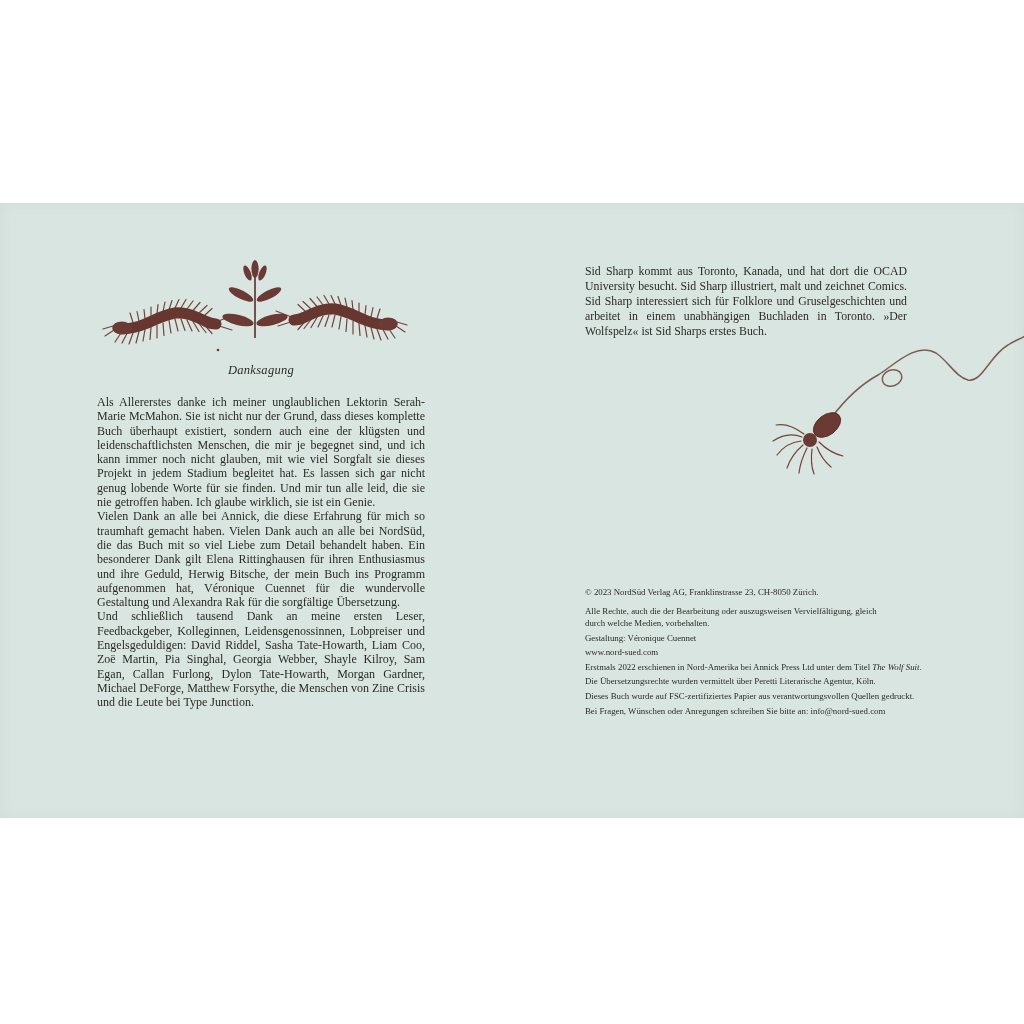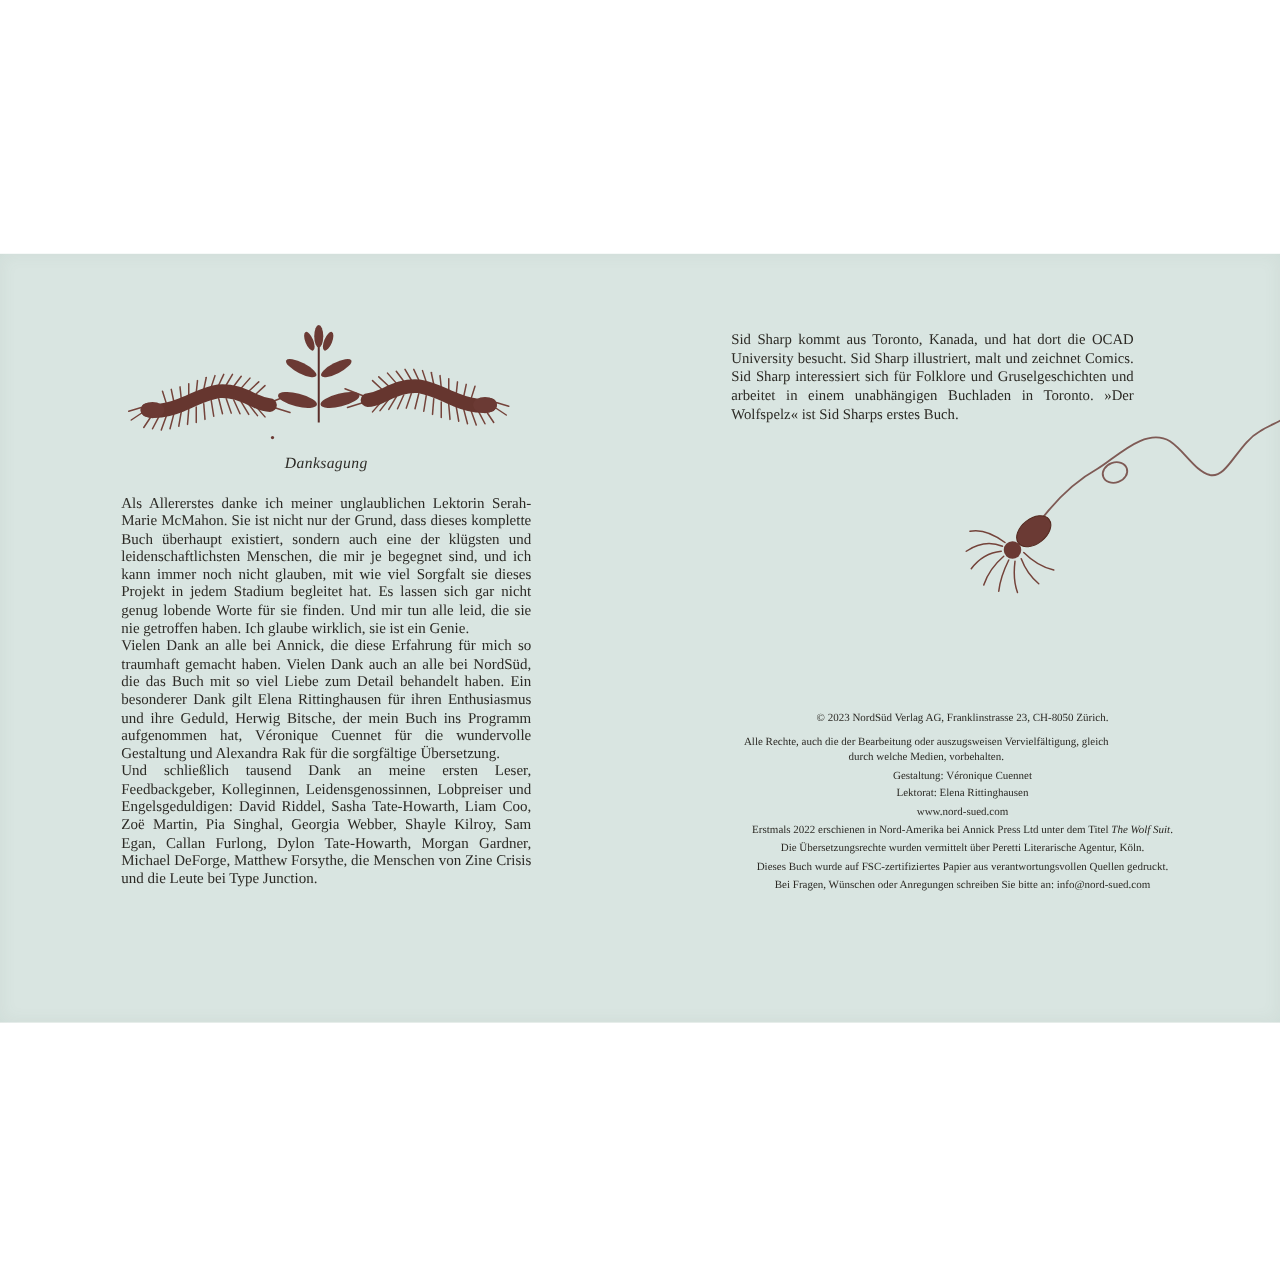--- a/index.html
+++ b/index.html
@@ -62,25 +62,24 @@
   .spider-illustration {
     position: absolute;
     left: 770px;
     top: 122px;
     width: 254px;
     height: 155px;
   }
   .imprint {
     position: absolute;
     left: 585px;
-    top: 365px;
+    top: 383px;
     width: 370px;
     font-size: 8.8px;
     line-height: 12px;
-    text-align: center;
   }
   .imprint p { margin-bottom: 2.6px; }
   .imprint p.first { margin-bottom: 7px; }
   .imprint p.rights { max-width: 312px; }
   .imprint i { }
   svg .ink-stroke { stroke: #66362f; fill: none; }
   svg .leg { stroke: #74433a; stroke-width: 1.2; fill: none; stroke-linecap: round; }
   svg .silk { stroke: #6f423c; stroke-width: 1.5; fill: none; stroke-linecap: round; opacity: 0.85; }
 </style>
 </head>
@@ -180,21 +179,20 @@
         <path class="leg" stroke-width="1.7" d="M49,117 C56,124 64,129 73,131"></path>
         <ellipse cx="57" cy="100" rx="15.5" ry="10" fill="#6b3a34" stroke="#53291f" stroke-width="0.8" transform="rotate(-38 57 100)"></ellipse>
         <circle cx="40" cy="115" r="7" fill="#6b3a34"></circle>
       </g>
     </svg>
 
     <div class="imprint">
       <p class="first">© 2023 NordSüd Verlag AG, Franklinstrasse 23, CH-8050 Zürich.</p>
       <p class="rights">Alle Rechte, auch die der Bearbeitung oder auszugsweisen Vervielfältigung, gleich durch welche Medien, vorbehalten.</p>
       <p>Gestaltung: Véronique Cuennet</p>
-      <p>Lektorat: Elena Rittinghausen</p>
       <p>www.nord-sued.com</p>
       <p><span>Erstmals 2022 erschienen in Nord-Amerika bei Annick Press Ltd unter dem Titel </span><i>The Wolf Suit</i><span>.</span></p>
       <p>Die Übersetzungsrechte wurden vermittelt über Peretti Literarische Agentur, Köln.</p>
       <p>Dieses Buch wurde auf FSC-zertifiziertes Papier aus verantwortungsvollen Quellen gedruckt.</p>
       <p>Bei Fragen, Wünschen oder Anregungen schreiben Sie bitte an: info@nord-sued.com</p>
     </div>
 
   </div>
 </div>
 

